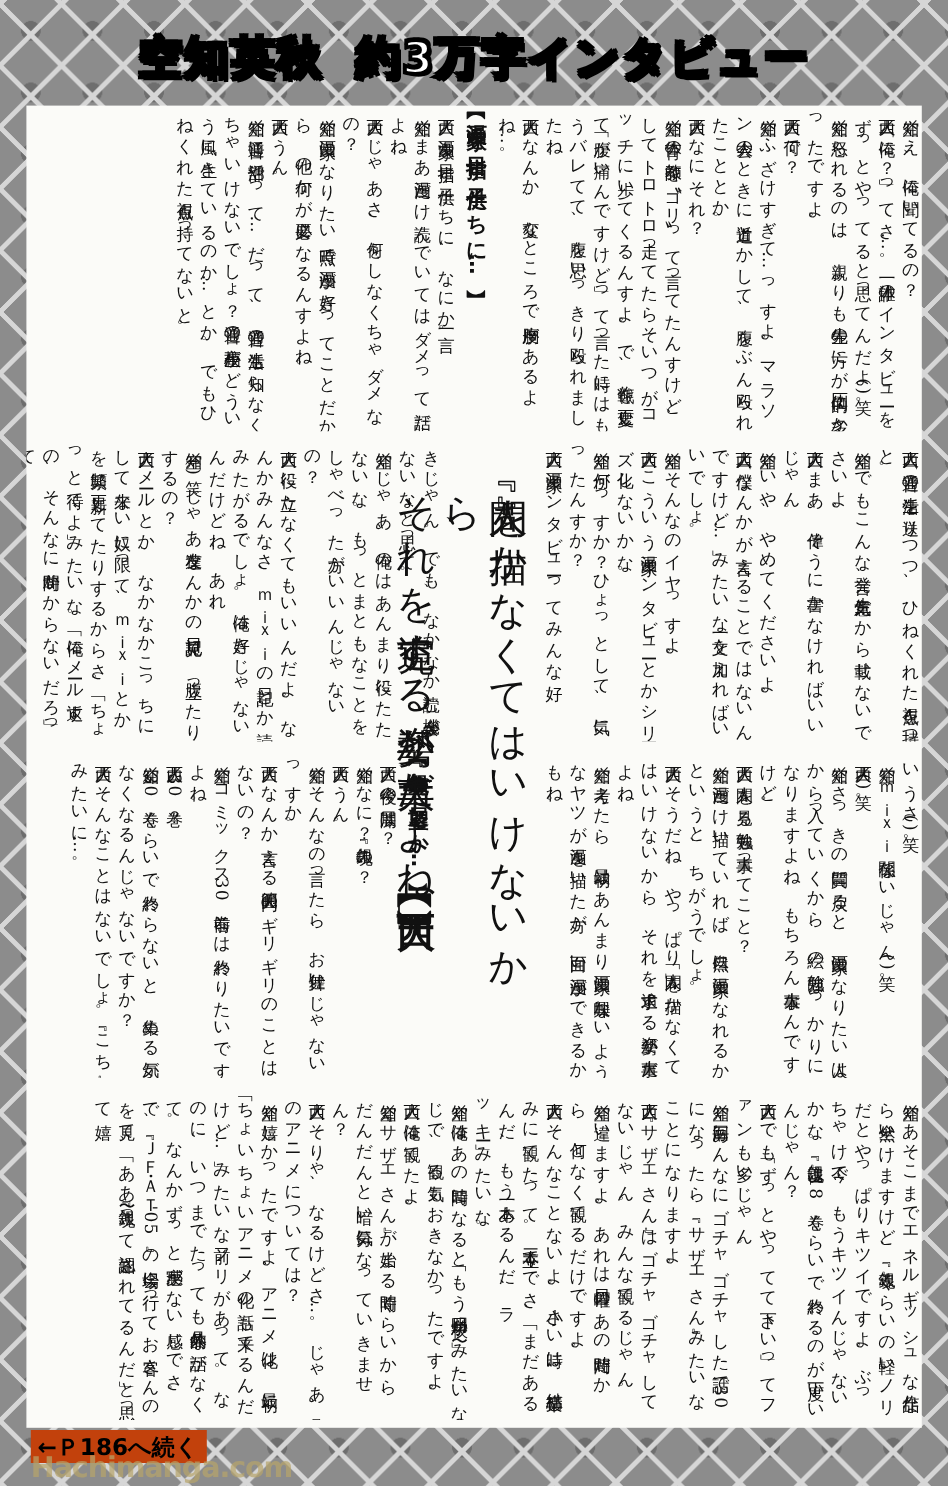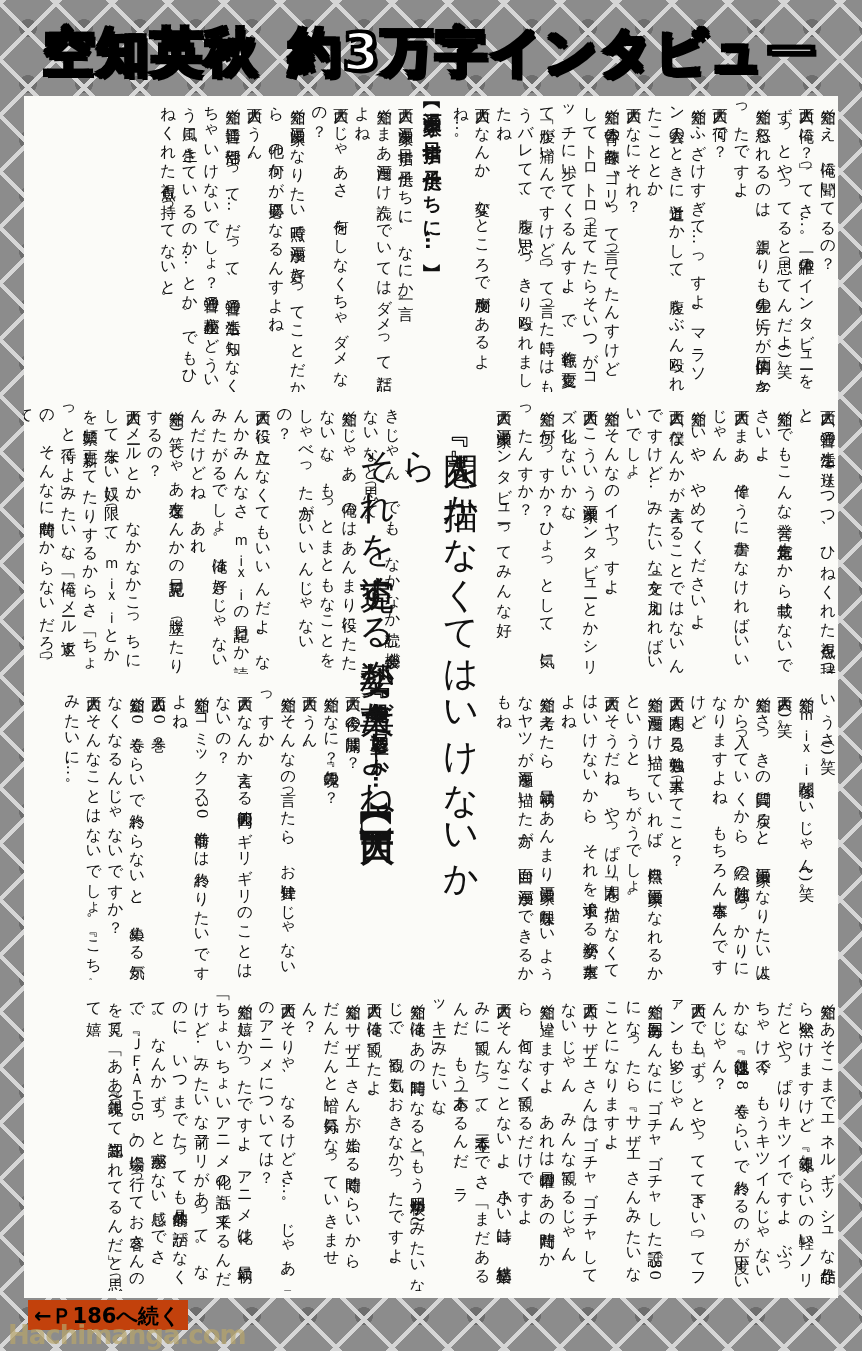--- a/index.html
+++ b/index.html
@@ -17,21 +17,21 @@
       linear-gradient(-45deg, transparent 44%, #d6d6d6 44%, #d6d6d6 50%, transparent 50%, transparent 94%, #d6d6d6 94%),
       radial-gradient(circle, #6e6e6e 22%, transparent 23%);
     background-size:56px 56px, 56px 56px, 56px 56px;
   }
   .title-banner {
     position:absolute; left:0; top:0; width:862px; height:97px;
     display:flex; align-items:center; justify-content:center;
   }
   .title-text {
     font-family:"DejaVu Sans", "Liberation Sans", sans-serif;
-    font-weight:bold; font-size:52px; letter-spacing:2px; color:#fff;
+    font-weight:bold; font-size:40px; letter-spacing:2px; color:#fff;
     -webkit-text-stroke:3px #000;
     text-shadow: 3px 3px 0 #000, -2px -2px 0 #000, 2px -2px 0 #000, -2px 2px 0 #000;
     position:relative; top:4px;
   }
   .title-text .sp { display:inline-block; width:30px; }
   .page {
     position:absolute; left:24px; top:96px; width:814px; height:1202px;
     background:#fbfbf8;
   }
   .tier {
@@ -58,21 +58,21 @@
     color:#111;
   }
   .pull-quote .tag { font-weight:bold; }
   .footer-tag {
     position:absolute; left:28px; top:1300px;
     background:#c2410c; padding:2px 8px 0 6px;
     font-family:"DejaVu Sans", "Liberation Sans", sans-serif;
     font-weight:bold; font-size:21px; color:#000;
   }
   .watermark {
-    position:absolute; left:8px; top:1320px;
+    position:absolute; left:28px; top:1320px;
     font-family:"DejaVu Sans", "Liberation Sans", sans-serif;
     font-weight:bold; font-size:26px; color:#b8a56a; opacity:0.7;
     letter-spacing:-1px;
   }
 </style>
 </head>
 <body>
 
 <div class="pattern"></div>
 

